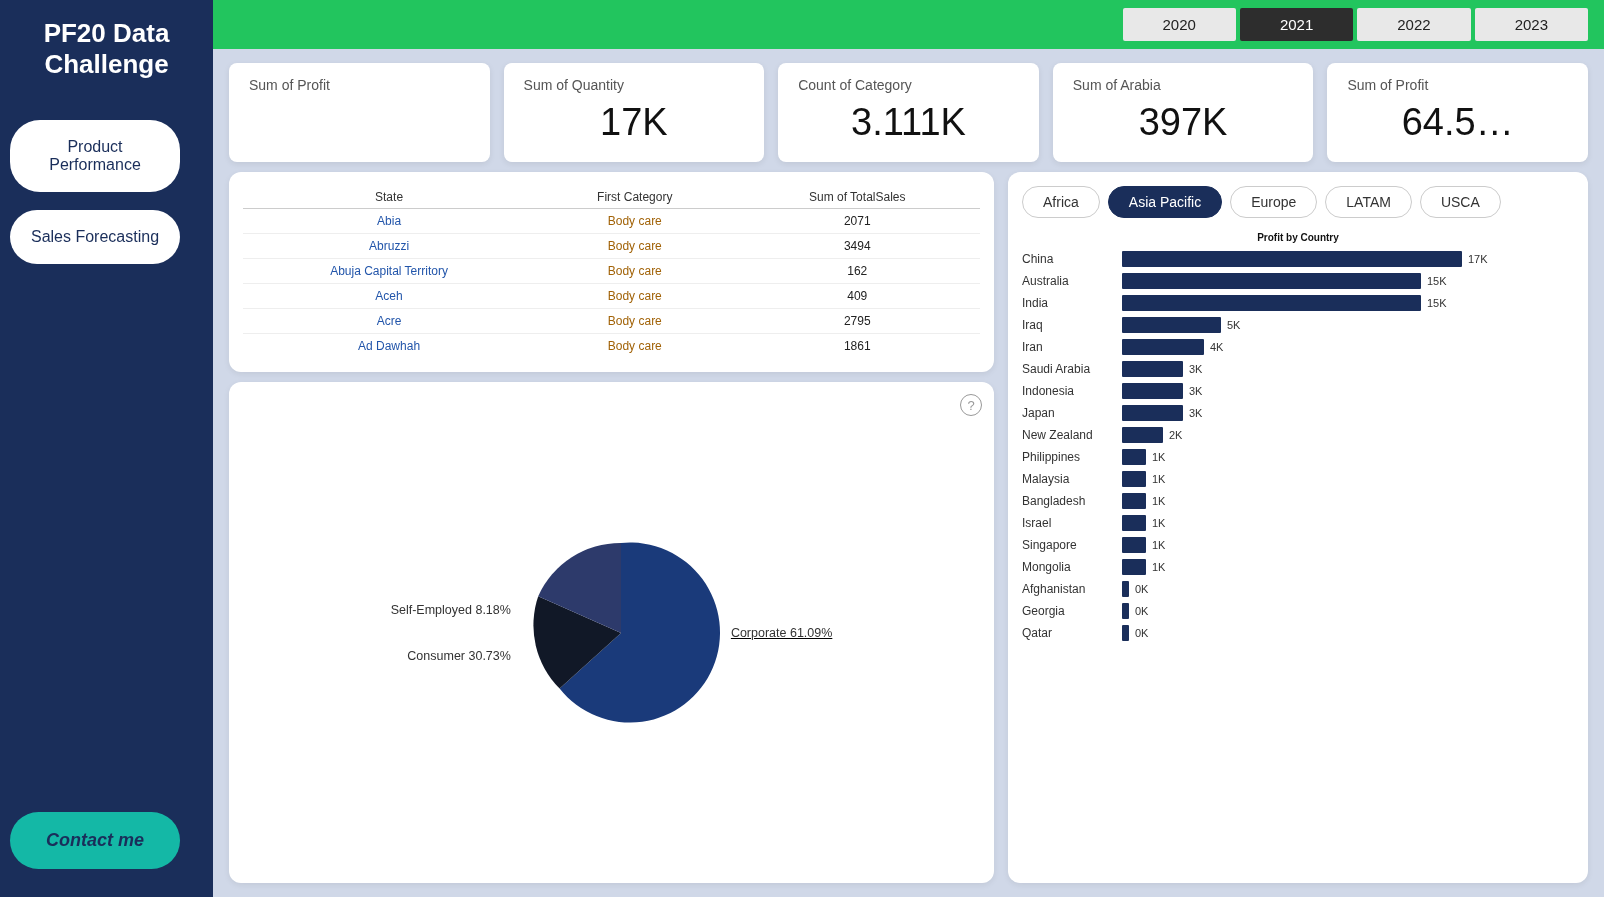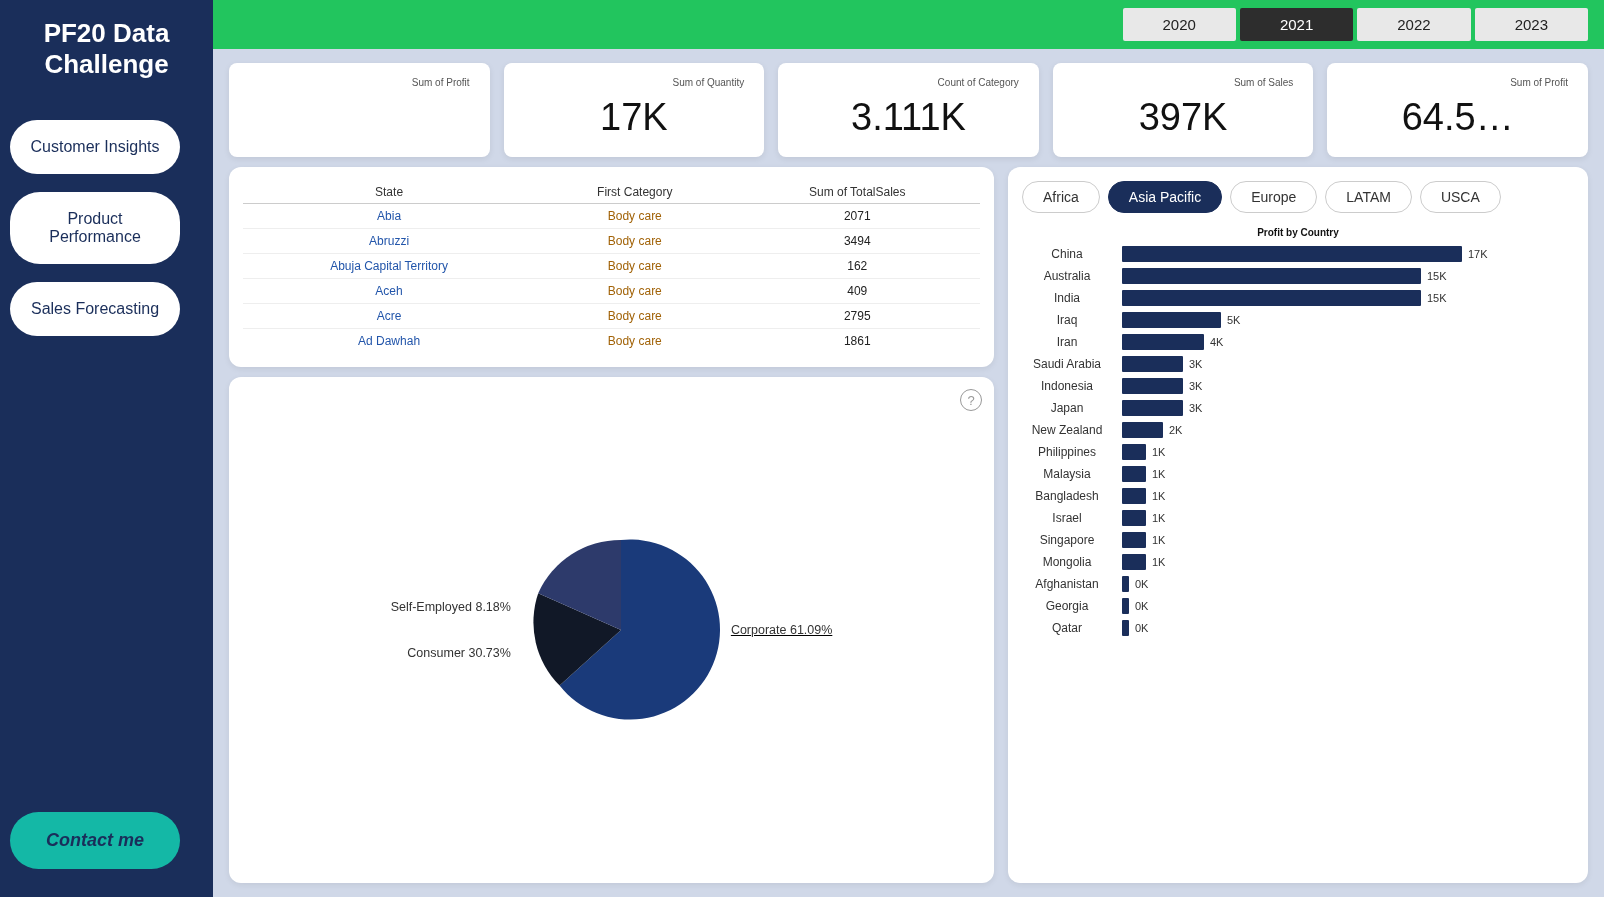--- a/index.html
+++ b/index.html
@@ -99,23 +99,23 @@
     }
     .kpi-card {
       background: #fff;
       border-radius: 8px;
       flex: 1;
       padding: 14px 20px 18px 20px;
       box-shadow: 0 2px 6px rgba(0,0,0,0.08);
       min-width: 0;
     }
     .kpi-label {
-      font-size: 10px;
+      font-size: 14px;
       color: #555;
-      text-align: right;
+      text-align: left;
       margin-bottom: 8px;
     }
     .kpi-value {
       font-size: 38px;
       font-weight: 300;
       color: #111;
       text-align: center;
     }
 
     
@@ -257,21 +257,21 @@
     }
     .bar-row {
       display: flex;
       align-items: center;
       margin-bottom: 6px;
     }
     .bar-country {
       width: 100px;
       font-size: 12px;
       color: #333;
-      text-align: center;
+      text-align: left;
       padding-right: 10px;
       flex-shrink: 0;
     }
     .bar-track {
       flex: 1;
       height: 16px;
       display: flex;
       align-items: center;
       gap: 6px;
     }
@@ -291,23 +291,20 @@
     .bar-chart::-webkit-scrollbar-track { background: #eee; }
     .bar-chart::-webkit-scrollbar-thumb { background: #999; border-radius: 3px; }
   </style>
 </head>
 <body>
 
 <aside class="sidebar">
   <div class="sidebar-title">PF20 Data Challenge</div>
 
   <div class="nav-item">
-    <span>Customer Insights</span>
-  </div>
-  <div class="nav-item">
     <span>Product Performance</span>
   </div>
   <div class="nav-item">
     <span>Sales Forecasting</span>
   </div>
 
   <div class="spacer"></div>
 
   <div class="contact-btn">
     <span>Contact me</span>
@@ -329,21 +326,21 @@
     </div>
     <div class="kpi-card">
       <div class="kpi-label">Sum of Quantity</div>
       <div class="kpi-value">17K</div>
     </div>
     <div class="kpi-card">
       <div class="kpi-label">Count of Category</div>
       <div class="kpi-value">3.111K</div>
     </div>
     <div class="kpi-card">
-      <div class="kpi-label">Sum of Sales</div>
+      <div class="kpi-label">Sum of Arabia</div>
       <div class="kpi-value">397K</div>
     </div>
     <div class="kpi-card">
       <div class="kpi-label">Sum of Profit</div>
       <div class="kpi-value">64.5…</div>
     </div>
   </div>
 
   <div class="panels-row">
 

